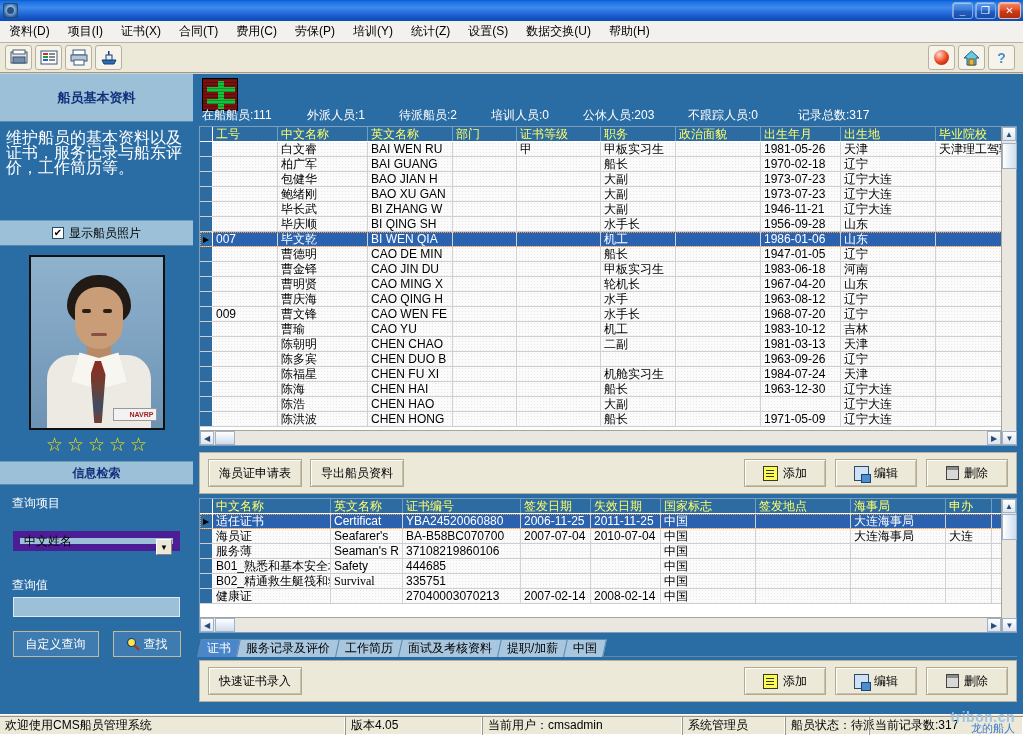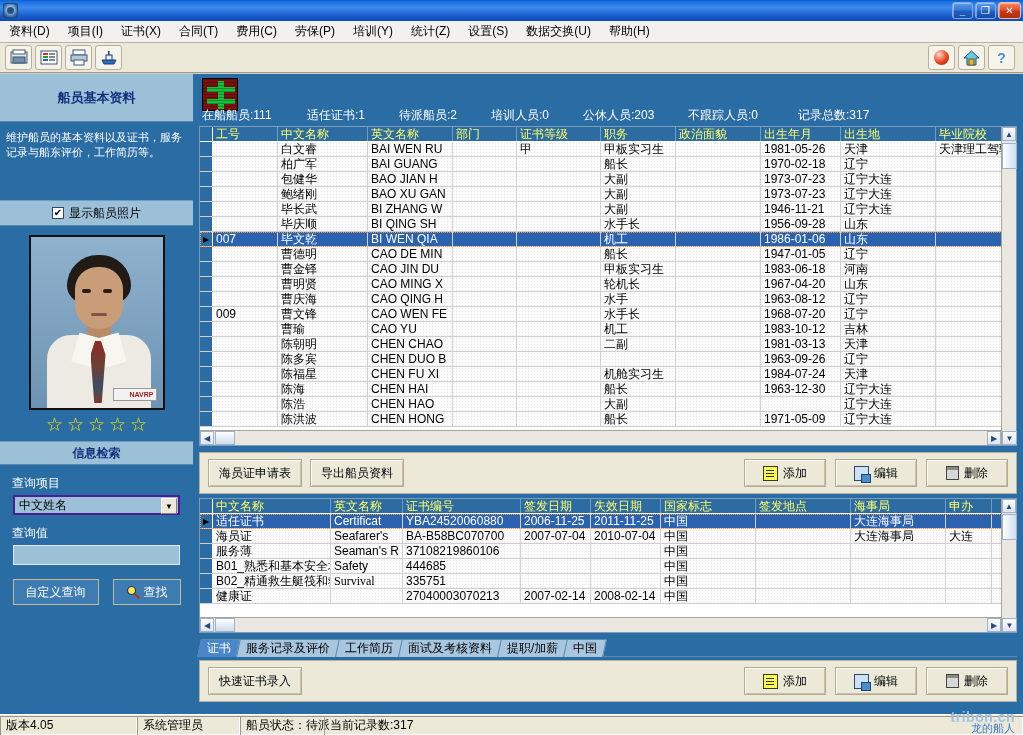--- a/index.html
+++ b/index.html
@@ -70,22 +70,22 @@
   .left-panel {
     position:absolute; left:0; top:74px; width:193px; height:640px;
     background:#2a6ca4;
   }
   .lp-head {
     height:48px; background:#9cc0d8; display:flex; align-items:center; justify-content:center;
     border-bottom:1px solid #5a89ad;
   }
   .lp-head span { color:#10307c; font-size:13px; font-weight:bold; }
   .lp-desc {
-    padding:8px 6px 6px 6px; color:#ffffff; font-size:11px; line-height:15px;
-    height:78px;
+    padding:8px 6px 6px 6px; color:#ffffff; font-size:16px; line-height:15px;
+    height:98px;
   }
   .lp-check {
     height:26px; background:#9cc0d8; display:flex; align-items:center; justify-content:center;
     border-top:1px solid #6d9cbe; border-bottom:1px solid #5a89ad; gap:5px;
   }
   .chk {
     width:12px;height:12px;background:#fff;border:1px solid #2a4a66;
     display:flex;align-items:center;justify-content:center;font-size:10px;line-height:10px;color:#000;
   }
   .lp-check label { color:#000; font-size:12px; }
@@ -108,21 +108,21 @@
   .ph-badge{position:absolute;right:6px;bottom:7px;width:44px;height:13px;background:#f2f2f2;border:1px solid #999;font-size:7px;color:#a02020;display:flex;align-items:center;justify-content:flex-end;padding-right:2px;font-weight:bold;}
   .stars { display:flex; justify-content:center; gap:4px; padding-top:5px; }
   .star { color:#ffe800; font-size:19px; line-height:19px; }
   .lp-head2 {
     margin-top:7px; height:24px; background:#9cc0d8; display:flex; align-items:center; justify-content:center;
     border-top:1px solid #6d9cbe; border-bottom:1px solid #5a89ad;
   }
   .lp-head2 span { color:#10307c; font-size:12px; font-weight:bold; }
   .q-label { color:#fff; font-size:12px; padding:10px 0 3px 12px; }
   .q-select {
-    margin:0 13px; height:20px; background:#9cc0d8; border:2px solid #4c1d95;
+    margin:16px 13px; height:20px; background:#9cc0d8; border:7px solid #4c1d95;
     display:flex; align-items:center; padding-left:4px; position:relative;
     font-size:12px; color:#000;
   }
   .q-select .arrow {
     position:absolute; right:1px; top:1px; width:16px; height:16px;
     background:#ece9d8; border:1px solid #fff; border-right-color:#85837a; border-bottom-color:#85837a;
     display:flex; align-items:center; justify-content:center; font-size:8px; color:#000;
   }
   .q-input {
     margin:0 13px; height:20px; background:#9cc0d8; border:1px solid #dfe9f0;
@@ -398,21 +398,21 @@
   <div class="main">
     <div class="counts-row">
       <div class="ship-logo">
         <div class="g2"></div>
           <div class="g3"></div>
           <div class="g1"></div>
           <div class="cross"></div>
       </div>
       <div class="counts" id="counts">
           <div class="count-item" style="width: 105px;">在船船员:111</div>
-          <div class="count-item" style="width: 92px;">适任证书:1</div>
+          <div class="count-item" style="width: 92px;">外派人员:1</div>
           <div class="count-item" style="width: 92px;">待派船员:2</div>
           <div class="count-item" style="width: 92px;">培训人员:0</div>
           <div class="count-item" style="width: 105px;">公休人员:203</div>
           <div class="count-item" style="width: 110px;">不跟踪人员:0</div>
           <div class="count-item" style="width: 100px;">记录总数:317</div>
         </div>
     </div>
 
     <div class="grid-outer" id="grid1">
       <div class="grid-head" id="grid1head">
@@ -846,21 +846,23 @@
         <span>编辑</span>
       </div>
       <div class="btn3d" style="width:82px;">
         <span class="ic ic-del"></span>
         <span>删除</span>
       </div>
     </div>
   </div>
 
   <div class="statusbar">
+    <div class="sb-cell sb-first" style="width:345px;">欢迎使用CMS船员管理系统</div>
     <div class="sb-cell" style="width:137px;">版本4.05</div>
+    <div class="sb-cell" style="width:200px;">当前用户：cmsadmin</div>
     <div class="sb-cell" style="width:103px;">系统管理员</div>
     <div class="sb-cell" style="width:84px;">船员状态：待派</div>
     <div class="sb-cell" style="flex:1;">当前记录数:317</div>
   </div>
 
   <div class="wmark">
     <div class="w1">tribon.cn</div>
     <div class="w2">龙的船人</div>
   </div>
 

